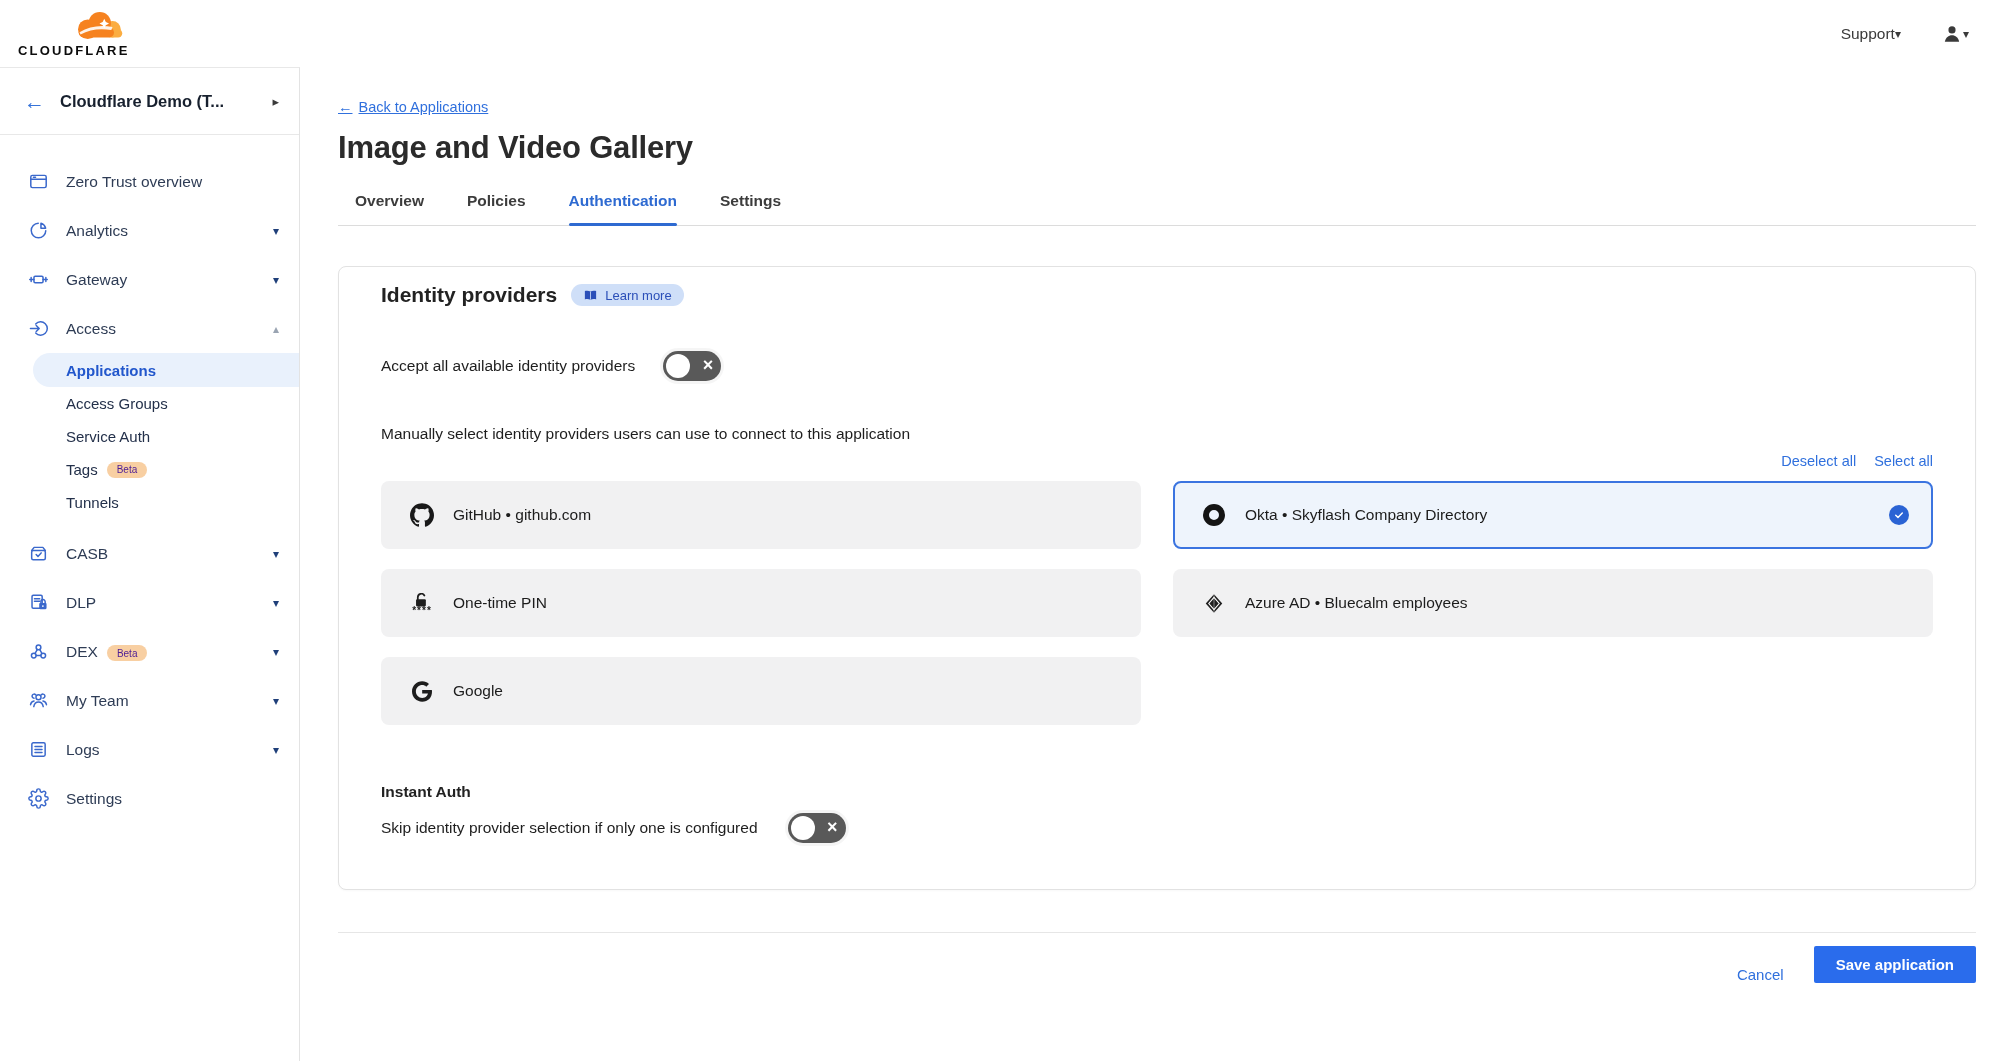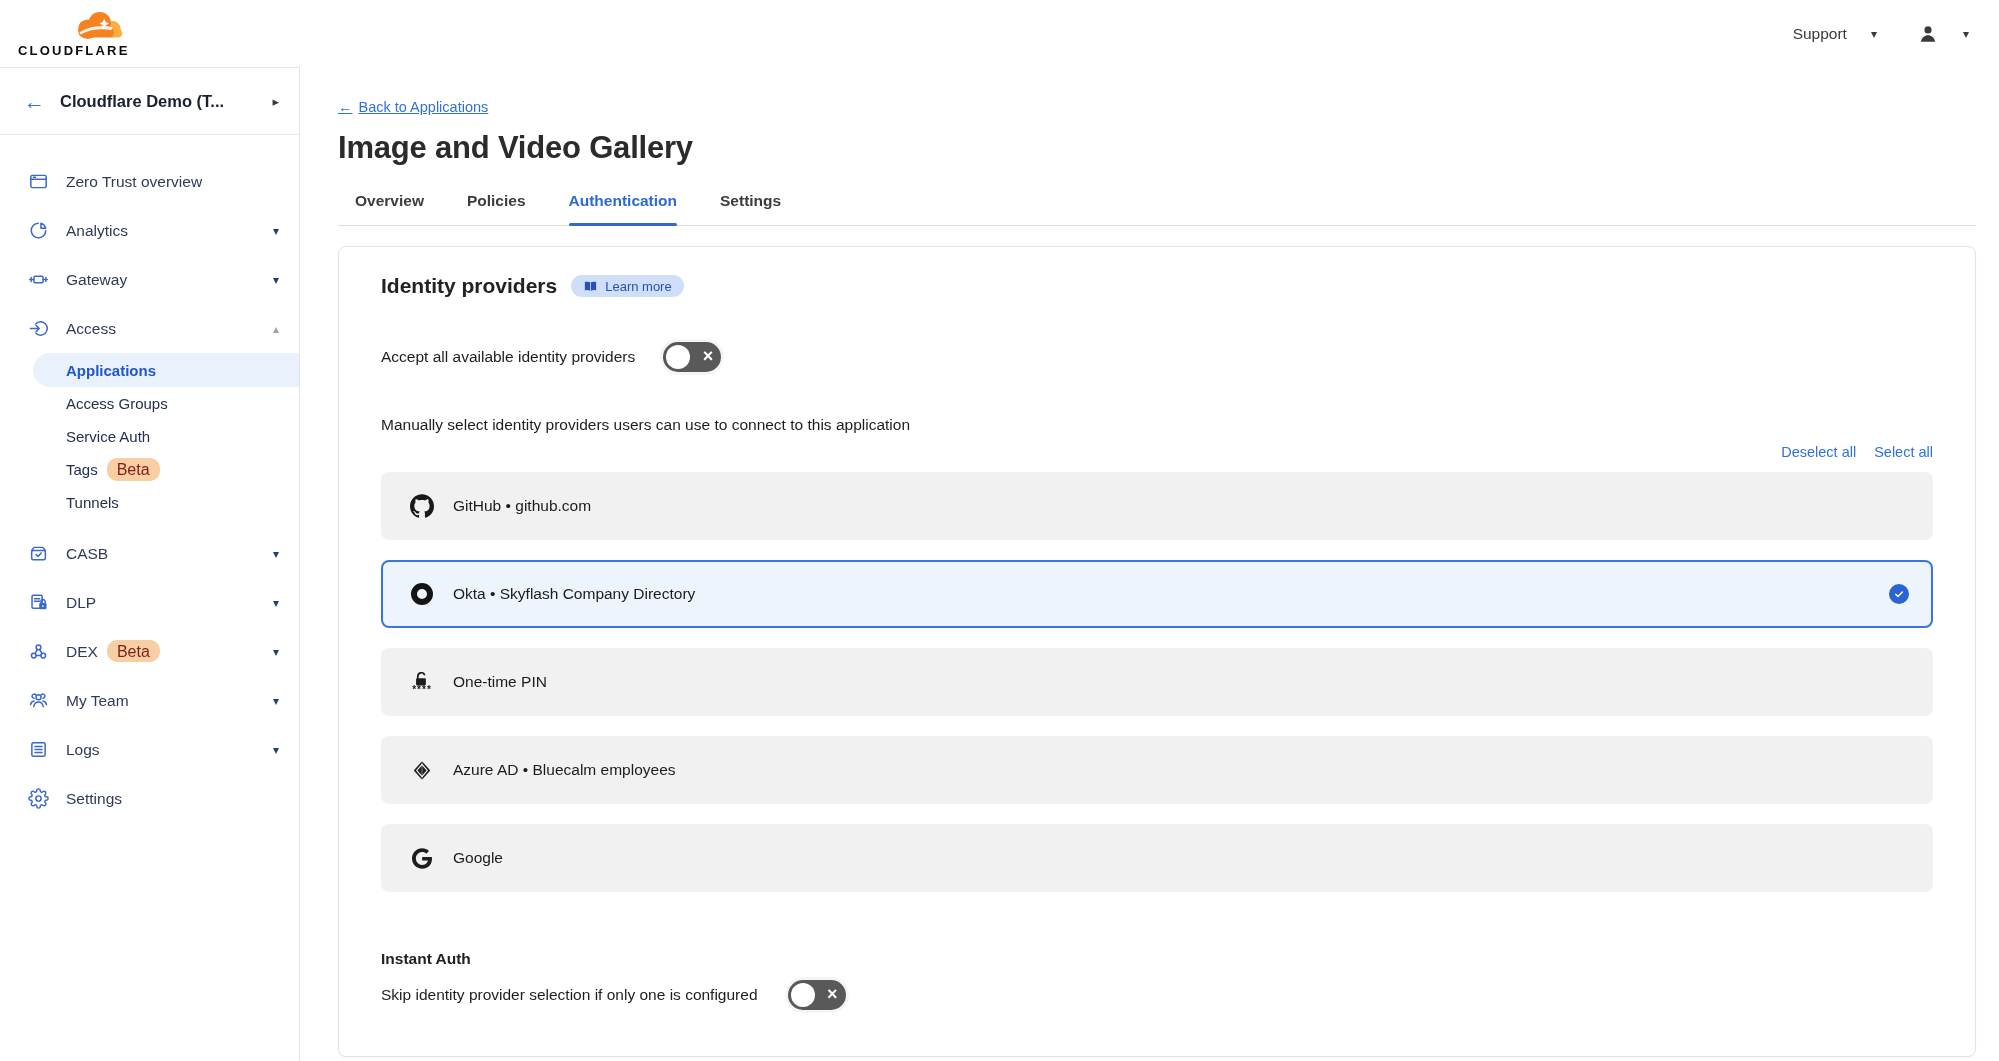--- a/index.html
+++ b/index.html
@@ -6,21 +6,21 @@
   html,body { width:1999px; height:1061px; overflow:hidden; }
   body {
     font-family: "Liberation Sans", sans-serif;
     background:#ffffff; color:#1f2430;
   }
   
   .topbar { height:67px; display:flex; align-items:center; justify-content:space-between; padding:0 30px 0 18px; background:#fff; }
   .logo { display:flex; flex-direction:column; align-items:flex-end; gap:1px; cursor:default; }
   .logo-text { font-size:13px; font-weight:800; letter-spacing:2.2px; color:#0c0c0c; }
   .topbar-right { display:flex; align-items:center; gap:40px; color:#3a3a3a; font-size:15.5px; }
-  .menu-chip { display:flex; align-items:center; gap:24px; cursor:pointer; }
+  .menu-chip { display:flex; align-items:center; gap:0; cursor:pointer; }
   .caret-glyph { font-size:12px; line-height:1; color:#3a3a3a; }
 
   
   .shell { display:flex; height:994px; }
   .sidebar { width:300px; flex:none; border-top:1px solid #e8e8e8; border-right:1px solid #e3e3e3; background:#fff; }
   .side-head { height:67px; display:flex; align-items:center; gap:15px; padding:0 20px 0 24px; border-bottom:1px solid #e8e8e8; }
   .side-back { color:#3673d9; font-size:21px; line-height:1; cursor:pointer; }
   .team-name { flex:1; font-weight:700; font-size:16.5px; color:#17202e; white-space:nowrap; overflow:hidden; }
   .side-head .caret-right { color:#3a3a3a; font-size:13px; }
 
@@ -28,44 +28,44 @@
   .nav-item { height:49px; display:flex; align-items:center; gap:17px; padding:0 20px 0 28px; font-size:15.5px; color:#2e3c55; cursor:pointer; }
   .nav-icon { width:21px; height:21px; flex:none; color:#3a68cc; display:flex; align-items:center; justify-content:center; }
   .nav-icon svg { width:21px; height:21px; stroke:currentColor; fill:none; stroke-width:1.7; stroke-linecap:round; stroke-linejoin:round; }
   .nav-label { flex:1; }
   .nav-caret { font-size:12px; color:#1f3f79; }
   .nav-caret.up { color:#9aa4b2; }
 
   .subnav { margin:0 0 10px;text-align:right; }
   .sub-item { height:33px; display:flex; align-items:center; padding-left:66px; font-size:15px; color:#23304a; cursor:pointer; }
   .sub-item.active { height:34px; margin-left:33px; padding-left:33px; border-radius:18px 0 0 18px; background:#e9f1fc; color:#2257cc; font-weight:700; }
-  .beta-badge { margin-left:9px; background:#f8cfa2; color:#7f1d1d; font-size:16px; font-weight:500; padding:2.5px 10px; border-radius:10px; }
+  .beta-badge { margin-left:9px; background:#f8cfa2; color:#4c1d95; font-size:10px; font-weight:500; padding:2.5px 10px; border-radius:10px; }
 
   
   .main { flex:1; padding:31px 23px 0 38px; }
   .backlink { display:inline-flex; align-items:center; gap:6px; color:#3070dd; font-size:14.5px; text-decoration:underline; cursor:pointer; }
   .page-title { margin-top:14px; font-size:31px; font-weight:700; color:#2b2b2b; letter-spacing:-0.2px; }
 
   .tabs { display:flex; gap:43px; margin-top:26px; padding-left:17px; border-bottom:1px solid #dcdcdc; }
   .tab { padding-bottom:15px; font-size:15.5px; font-weight:600; color:#3c3c3c; position:relative; cursor:pointer; }
   .tab.active { color:#2e6ad1; }
   .tab.active::after { content:""; position:absolute; left:0; right:0; bottom:-1px; height:3px; border-radius:2px; background:#2e6ad1; }
 
-  .card { margin-top:20px; background:#fff; border:1px solid #e2e2e2; border-radius:8px; padding:27px 42px 46px; box-shadow:0 1px 2px rgba(0,0,0,0.03); }
+  .card { margin-top:40px; background:#fff; border:1px solid #e2e2e2; border-radius:8px; padding:16px 42px 46px; box-shadow:0 1px 2px rgba(0,0,0,0.03); }
   .card-head { display:flex; align-items:center; gap:14px; }
   .card-title { font-size:21px; font-weight:700; color:#222; }
   .learn-badge { display:inline-flex; align-items:center; gap:7px; background:#cfdff8; color:#2b4fb8; border-radius:12px; padding:3.5px 12px; font-size:13px; cursor:pointer; }
   .learn-badge svg { width:15px; height:15px; }
 
   .accept-row { margin-top:44px; display:flex; align-items:center; gap:28px; font-size:15.5px; color:#1e1e1e; }
   .manual-text { margin-top:44px; font-size:15.5px; color:#1e1e1e; }
   .select-links { display:flex; justify-content:flex-end; gap:18px; margin-top:10px; font-size:14.5px; }
   .select-links span { color:#3070dd; cursor:pointer; }
 
-  .providers { display:grid; grid-template-columns:1fr; column-gap:32px; row-gap:20px; margin-top:12px; }
+  .providers { display:grid; grid-template-columns:1fr 1fr; column-gap:32px; row-gap:20px; margin-top:12px; }
   .tile { height:68px; background:#f1f1f2; border:2px solid transparent; border-radius:8px; display:flex; align-items:center; gap:18px; padding:0 22px 0 26px; font-size:15.5px; color:#1c1c1c; cursor:pointer; }
   .tile.selected { background:#eef4fc; border-color:#3b74e0; }
   .tile-icon { width:26px; flex:none; display:flex; flex-direction:column; align-items:center; justify-content:center; color:#1d1d1d; }
   .tile-name { flex:1; }
   .otp-stars { font-size:10px; font-weight:700; letter-spacing:1px; line-height:0.5; margin-top:1px; color:#1d1d1d; }
   .tile-check { width:20px; height:20px; flex:none; border-radius:50%; background:#2a63d4; display:flex; align-items:center; justify-content:center; }
 
   .instant-head { margin-top:58px; font-size:15.5px; font-weight:700; color:#222; }
   .instant-row { margin-top:12px; display:flex; align-items:center; gap:30px; font-size:15.5px; color:#1e1e1e; }
 

